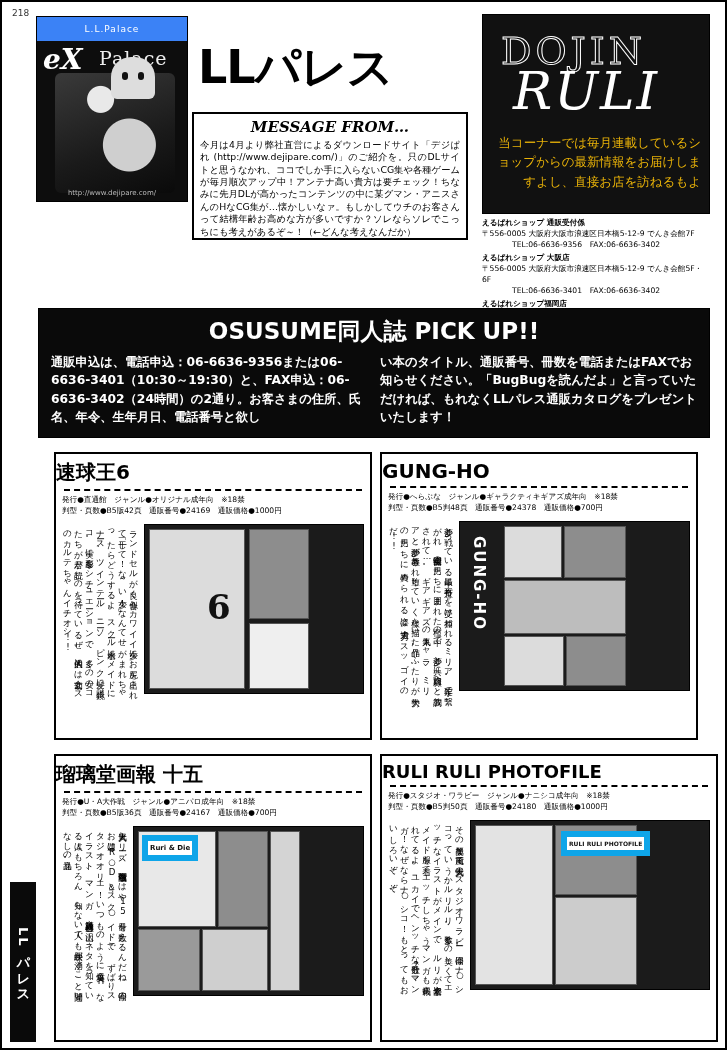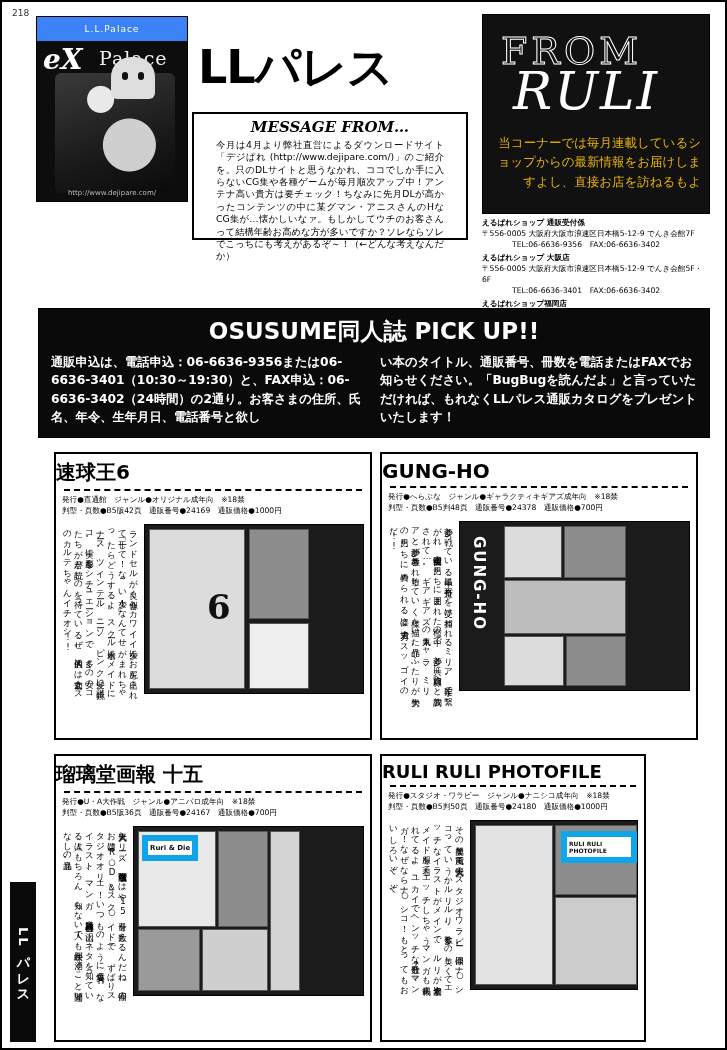--- a/index.html
+++ b/index.html
@@ -91,21 +91,21 @@
     font-family:"DejaVu Serif","Liberation Serif",serif;
     font-style:italic; font-size:52px; letter-spacing:2px; color:#fff;
   }
   .masthead .lead {
     position:absolute; left:12px; top:118px; width:206px;
     font-size:12.5px; line-height:1.55; color:#eab308; font-weight:normal;text-align:right;
   }
   
   .msg-box {
     position:absolute; left:190px; top:110px; width:276px; height:128px;
-    border:2px solid #000; background:#fff; padding:4px 22px;
+    border:2px solid #000; background:#fff; padding:4px 6px;
   }
   .msg-title {
     font-family:"DejaVu Serif","Liberation Serif",serif;
     font-style:italic; font-weight:bold; font-size:15px;
     text-align:center; margin:0 0 3px;
   }
   .msg-body { font-size:9.3px; line-height:1.33; text-align:justify; }
   
   .shops {
     position:absolute; left:480px; top:216px; width:228px; height:100px;
@@ -193,21 +193,21 @@
     <div class="ex">eX</div>
     <div class="palace">Palace</div>
     <div class="girl"></div>
     <div class="ghost"></div>
     <div class="url">http://www.dejipare.com/</div>
   </div>
 
   <div class="ll-title">LLパレス</div>
 
   <div class="masthead">
-    <div class="dojin">FROM</div>
+    <div class="dojin">DOJIN</div>
     <div class="shop">RULI</div>
     <div class="lead">当コーナーでは毎月連載しているショップからの最新情報をお届けしますよし、直接お店を訪ねるもよ</div>
   </div>
 
   <div class="msg-box">
     <div class="msg-title">MESSAGE FROM…</div>
     <div class="msg-body">今月は4月より弊社直営によるダウンロードサイト「デジぱれ (http://www.dejipare.com/)」のご紹介を。只のDLサイトと思うなかれ、ココでしか手に入らないCG集や各種ゲームが毎月順次アップ中！アンテナ高い貴方は要チェック！ちなみに先月DLが高かったコンテンツの中に某グマン・アニスさんのHなCG集が…懐かしいなァ。もしかしてウチのお客さんって結構年齢お高めな方が多いですか？ソレならソレでこっちにも考えがあるぞ～！（←どんな考えなんだか）</div>
   </div>
 
   <div class="shops">
@@ -292,21 +292,21 @@
         <div class="panel" style="left:4px; top:4px; width:78px; height:96px; background:#e8e8e8;"></div>
         <div class="panel midpanel" style="left:84px; top:4px; width:50px; height:96px;"></div>
         <div class="panel" style="left:136px; top:4px; width:30px; height:160px; background:#d4d4d4;"></div>
         <div class="panel" style="left:4px; top:102px; width:62px; height:62px; background:#9a9a9a;"></div>
         <div class="panel" style="left:68px; top:102px; width:66px; height:62px; background:#cfcfcf;"></div>
         <div class="label" style="left:8px; top:8px;">Ruri &amp; Die</div>
       </div>
     </div>
   </div>
 
-  <div class="card" style="left:378px; top:752px; width:266px; height:288px;">
+  <div class="card" style="left:378px; top:752px; width:338px; height:288px;">
     <div class="title" style="font-size:18px;">RULI RULI PHOTOFILE</div>
     <div class="dashrule"></div>
     <div class="meta">
       <div>発行●スタジオ・ワラビー　ジャンル●ナニシコ成年向　※18禁</div>
       <div>判型・頁数●B5判50頁　通販番号●24180　通販価格●1000円</div>
     </div>
     <div class="body">
       <div class="text">その美麗な画風で大人気のスタジオ・ワラビー。今回はナ○シコっていうかルリルリ。数多くの美しくてエッチなイラストがメインで、ルリが水着姿やメイド服を着てエッチしちゃうマンガも掲載されてるよ。ユカイでヘンッチな数冊（?）マンガ！なぜならナ○シコ！もとってもおいしろいぞ、ぞ。</div>
       <div class="art">
         <div class="panel" style="left:4px; top:4px; width:78px; height:160px; background:#e3e3e3;"></div>

